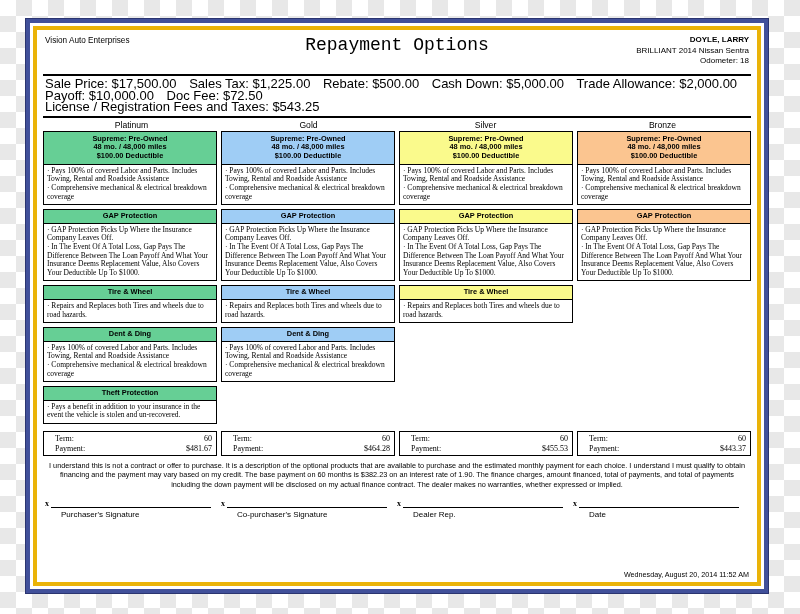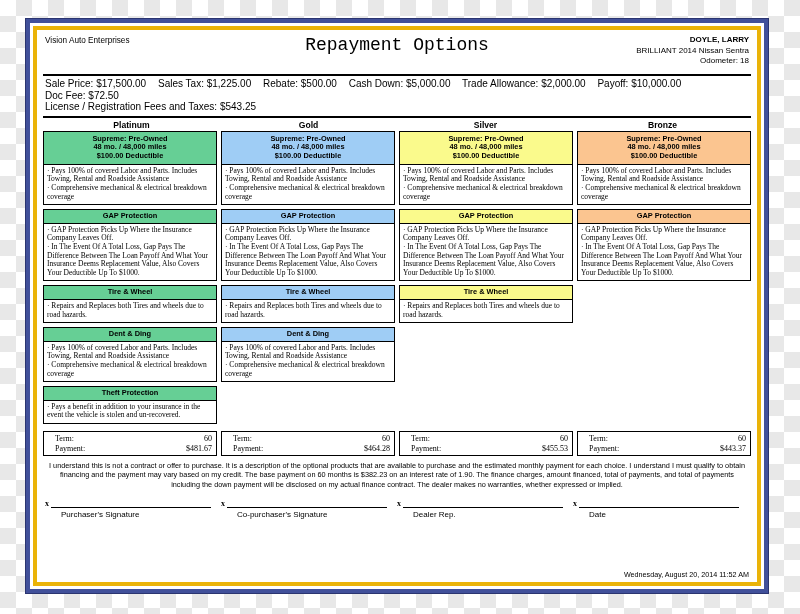--- a/index.html
+++ b/index.html
@@ -48,28 +48,28 @@
   .hdr .cust{
     position:absolute;right:2px;top:1px;text-align:right;
     font-size:8px;line-height:10.5px;font-weight:bold;color:#000;
   }
   .hdr .cust .l2,.hdr .cust .l3{font-weight:normal;}
 
   
   .moneybar{
     border-bottom:2px solid #000;
     padding:2px 2px 3px 2px;
-    font-size:10px;line-height:11.5px;color:#000;
+    font-size:13px;line-height:11.5px;color:#000;
   }
   .moneybar .row1 span{margin-right:9px;white-space:nowrap;}
 
   
   .tierlabels{display:flex;padding-top:2px;}
   .tierlabels > div{
-    flex:1;text-align:center;font-size:8.6px;font-weight:bold;color:#000;
+    flex:1;text-align:center;font-size:8.6px;font-weight:normal;color:#000;
     padding-bottom:1px;
   }
 
   
   .cols{display:flex;gap:4px;align-items:flex-start;}
   .col{flex:1;min-width:0;}
 
   .card{
     border:1.4px solid #000;margin-bottom:4px;background:#fff;
     box-sizing:border-box;

